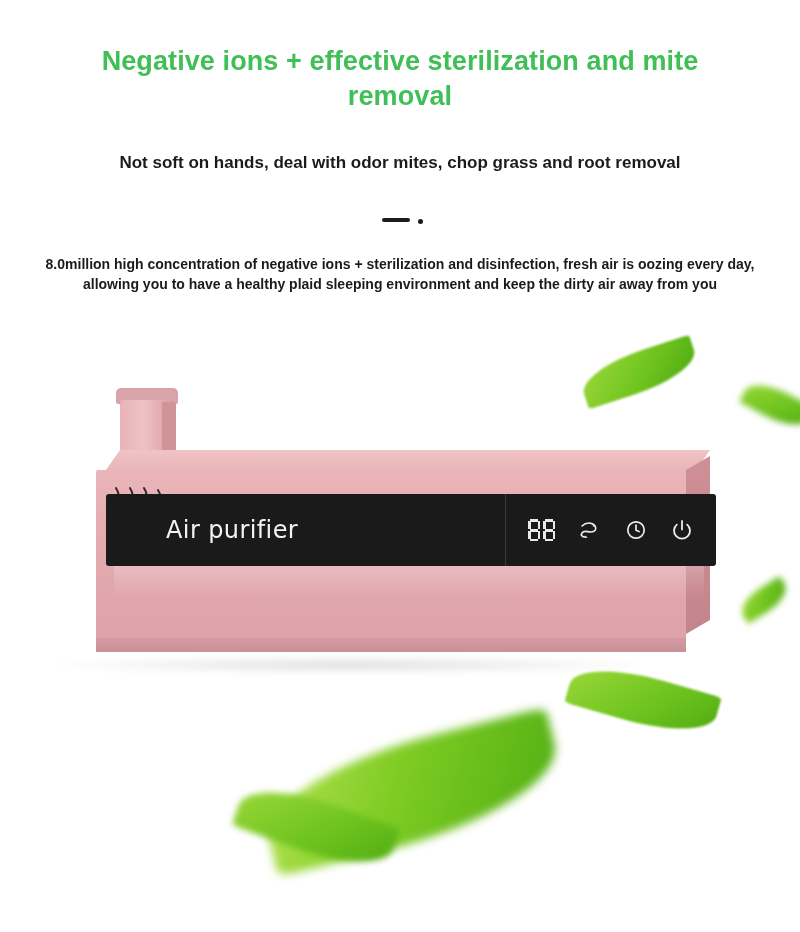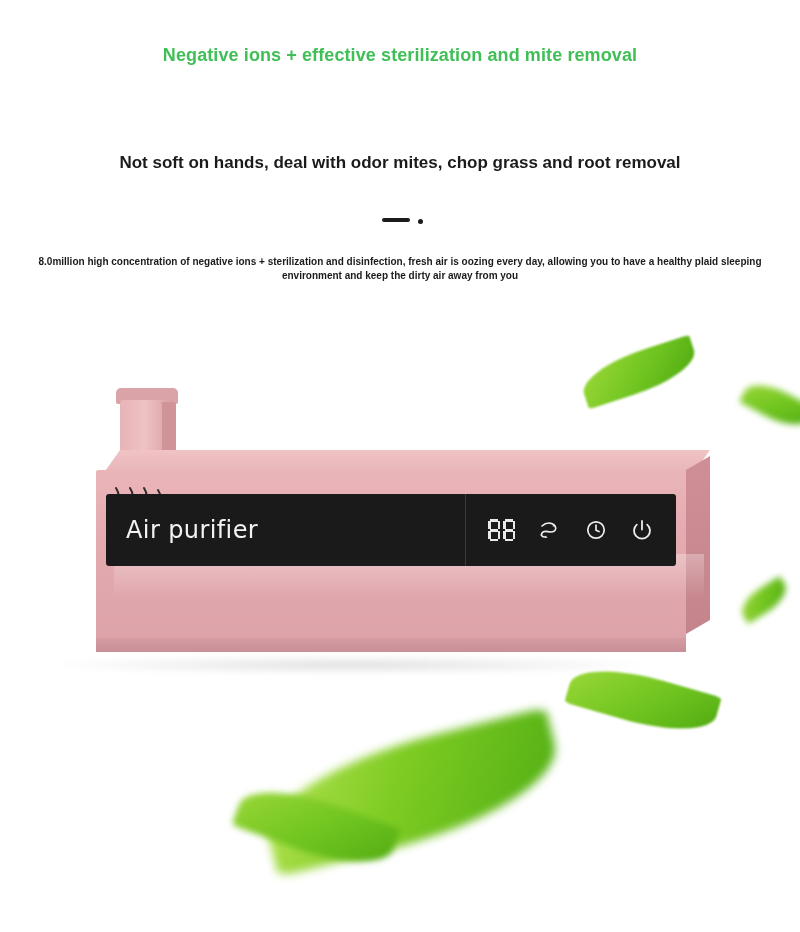--- a/index.html
+++ b/index.html
@@ -24,21 +24,21 @@
   }
 
   
   .headline {
     position: absolute;
     top: 44px;
     left: 60px;
     width: 680px;
     text-align: center;
     color: #3fbf56;
-    font-size: 18px;
+    font-size: 27px;
     font-weight: bold;
     line-height: 1.28;
     letter-spacing: 0.1px;
   }
 
   .subhead {
     position: absolute;
     top: 152px;
     left: 30px;
     width: 740px;
@@ -75,21 +75,21 @@
     border-radius: 50%;
   }
 
   .body-copy {
     position: absolute;
     top: 255px;
     left: 18px;
     width: 764px;
     text-align: center;
     color: #1b1b1b;
-    font-size: 10px;
+    font-size: 14px;
     font-weight: bold;
     line-height: 1.42;
   }
 
   
   .leaf {
     position: absolute;
     border-radius: 50% 0 50% 0;
     background: linear-gradient(135deg, #9ed93a 0%, #6fc41f 55%, #4da810 100%);
   }
@@ -228,20 +228,21 @@
   .panel {
     position: absolute;
     left: 28px;
     top: 106px;
     width: 570px;
     height: 72px;
     background: #1a1a1a;
     border-radius: 3px;
     display: flex;
     align-items: center;
+    padding-left: 40px;
   }
   .panel-left {
     flex: 0 0 360px;
     height: 100%;
     display: flex;
     align-items: center;
     padding-left: 20px;
     box-sizing: border-box;
     border-right: 1px solid #3a3a3a;
   }

